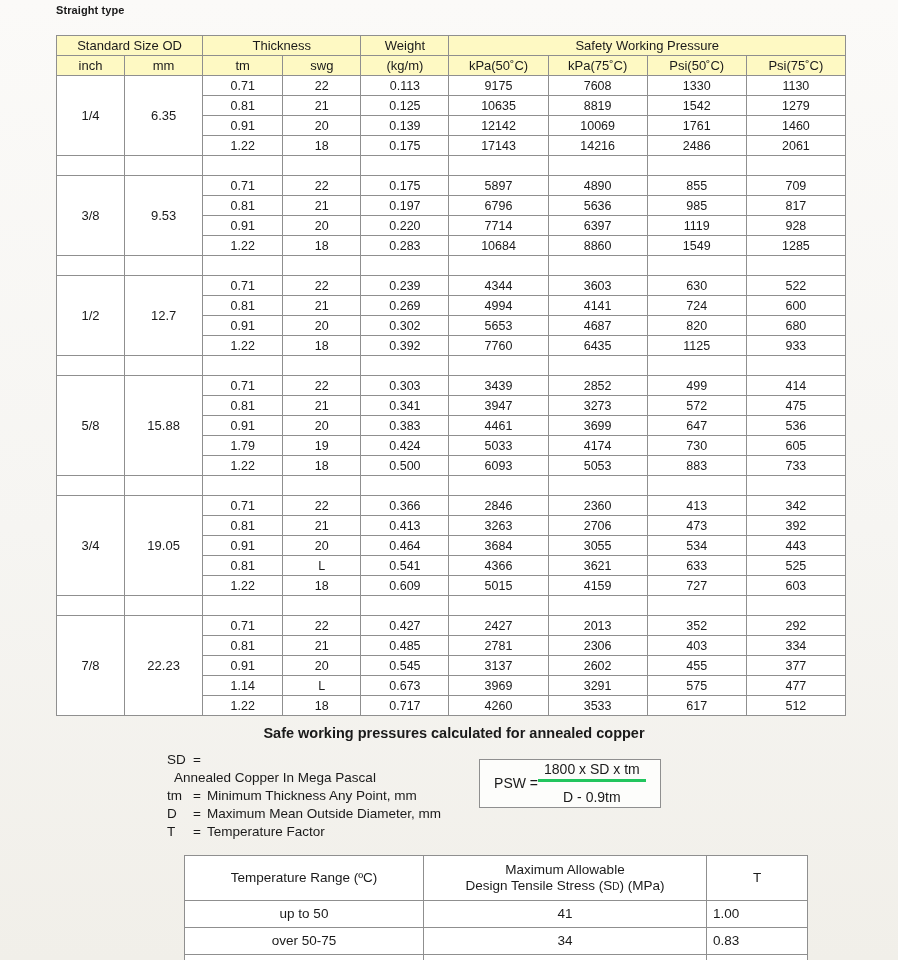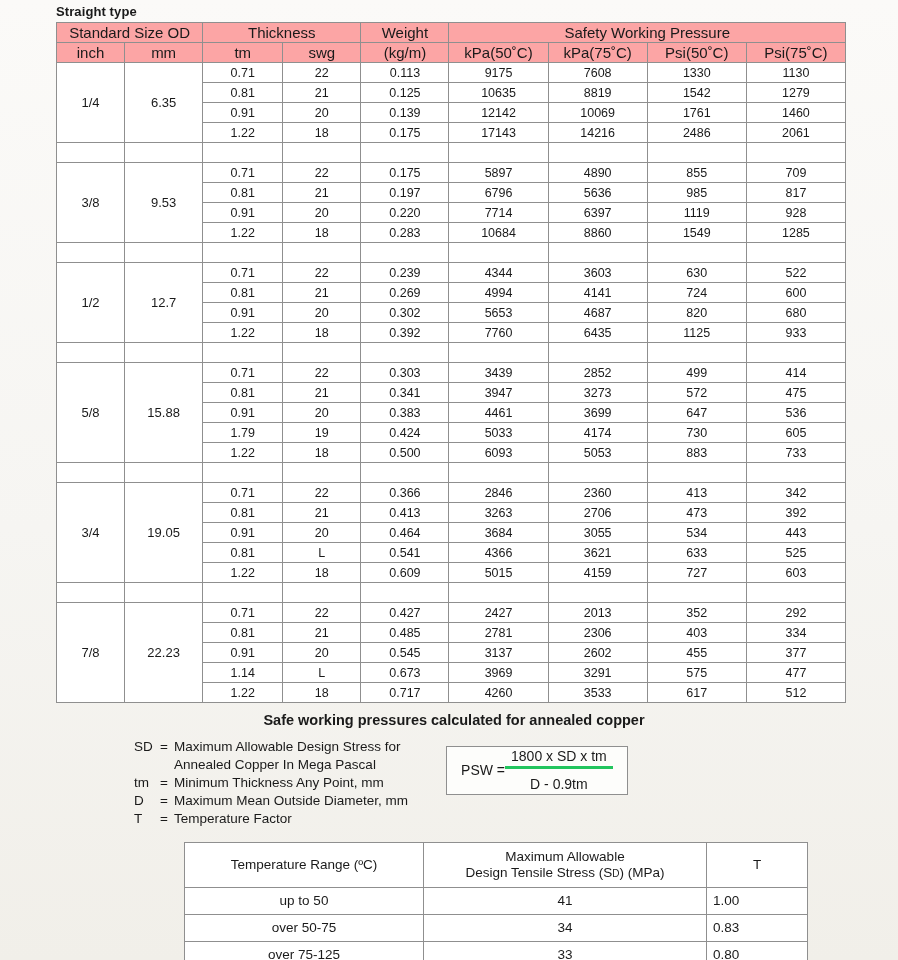--- a/index.html
+++ b/index.html
@@ -16,23 +16,23 @@
     background: linear-gradient(180deg,#fbfaf8 0%, #f6f5f2 55%, #f1efe9 100%);
   }
   .page {
     position: relative;
     width: 898px;
     height: 960px;
     box-sizing: border-box;
     padding: 0 24px;
   }
   .title {
-    font-size: 13px;
+    font-size: 11px;
     font-weight: bold;
-    padding: 4px 0 3px 32px;
+    padding: 4px 0 19px 32px;
     letter-spacing: .1px;
   }
 
   
   table.main {
     border-collapse: collapse;
     width: 790px;
     margin-left: 32px;
     table-layout: fixed;
     font-size: 12.5px;
@@ -40,22 +40,22 @@
   table.main td, table.main th {
     border: 1px solid #8f8f8f;
     text-align: center;
     vertical-align: middle;
     padding: 0;
     height: 19px;
     font-weight: normal;
     background: #ffffff;
   }
   table.main thead th {
-    background: #fca5a5;
-    font-size: 15px;
+    background: #fef9c3;
+    font-size: 13px;
     height: 19px;
   }
   .grp-cell {
     font-size: 13px;
   }
   .spacer-row td {
     height: 17px;
     background: #ffffff;
   }
   .col-size  { width: 68px; }
@@ -83,20 +83,21 @@
     font-size: 13.5px;
     line-height: 1.33;
   }
   .legend .lrow {
     display: flex;
   }
   .legend .sym {
     width: 26px;
     text-align: left;
     flex: none;
+    margin-left: 33px;
   }
   .legend .eq {
     width: 14px;
     flex: none;
   }
   .legend .txt2 {
     padding-left: 40px;
   }
   .formula-box {
     margin-left: 38px;
@@ -504,21 +505,20 @@
       </tbody>
   </table>
 
   <div class="caption">Safe working pressures calculated for annealed copper</div>
 
   <div class="legend-wrap">
     <div class="legend">
       <div class="lrow">
         <span class="sym">SD</span>
         <span class="eq">=</span>
-        <span>Maximum Allowable Design Stress for</span>
       </div>
       <div class="lrow">
         <span class="txt2">Annealed Copper In Mega Pascal</span>
       </div>
       <div class="lrow">
         <span class="sym">tm</span>
         <span class="eq">=</span>
         <span>Minimum Thickness Any Point, mm</span>
       </div>
       <div class="lrow">

